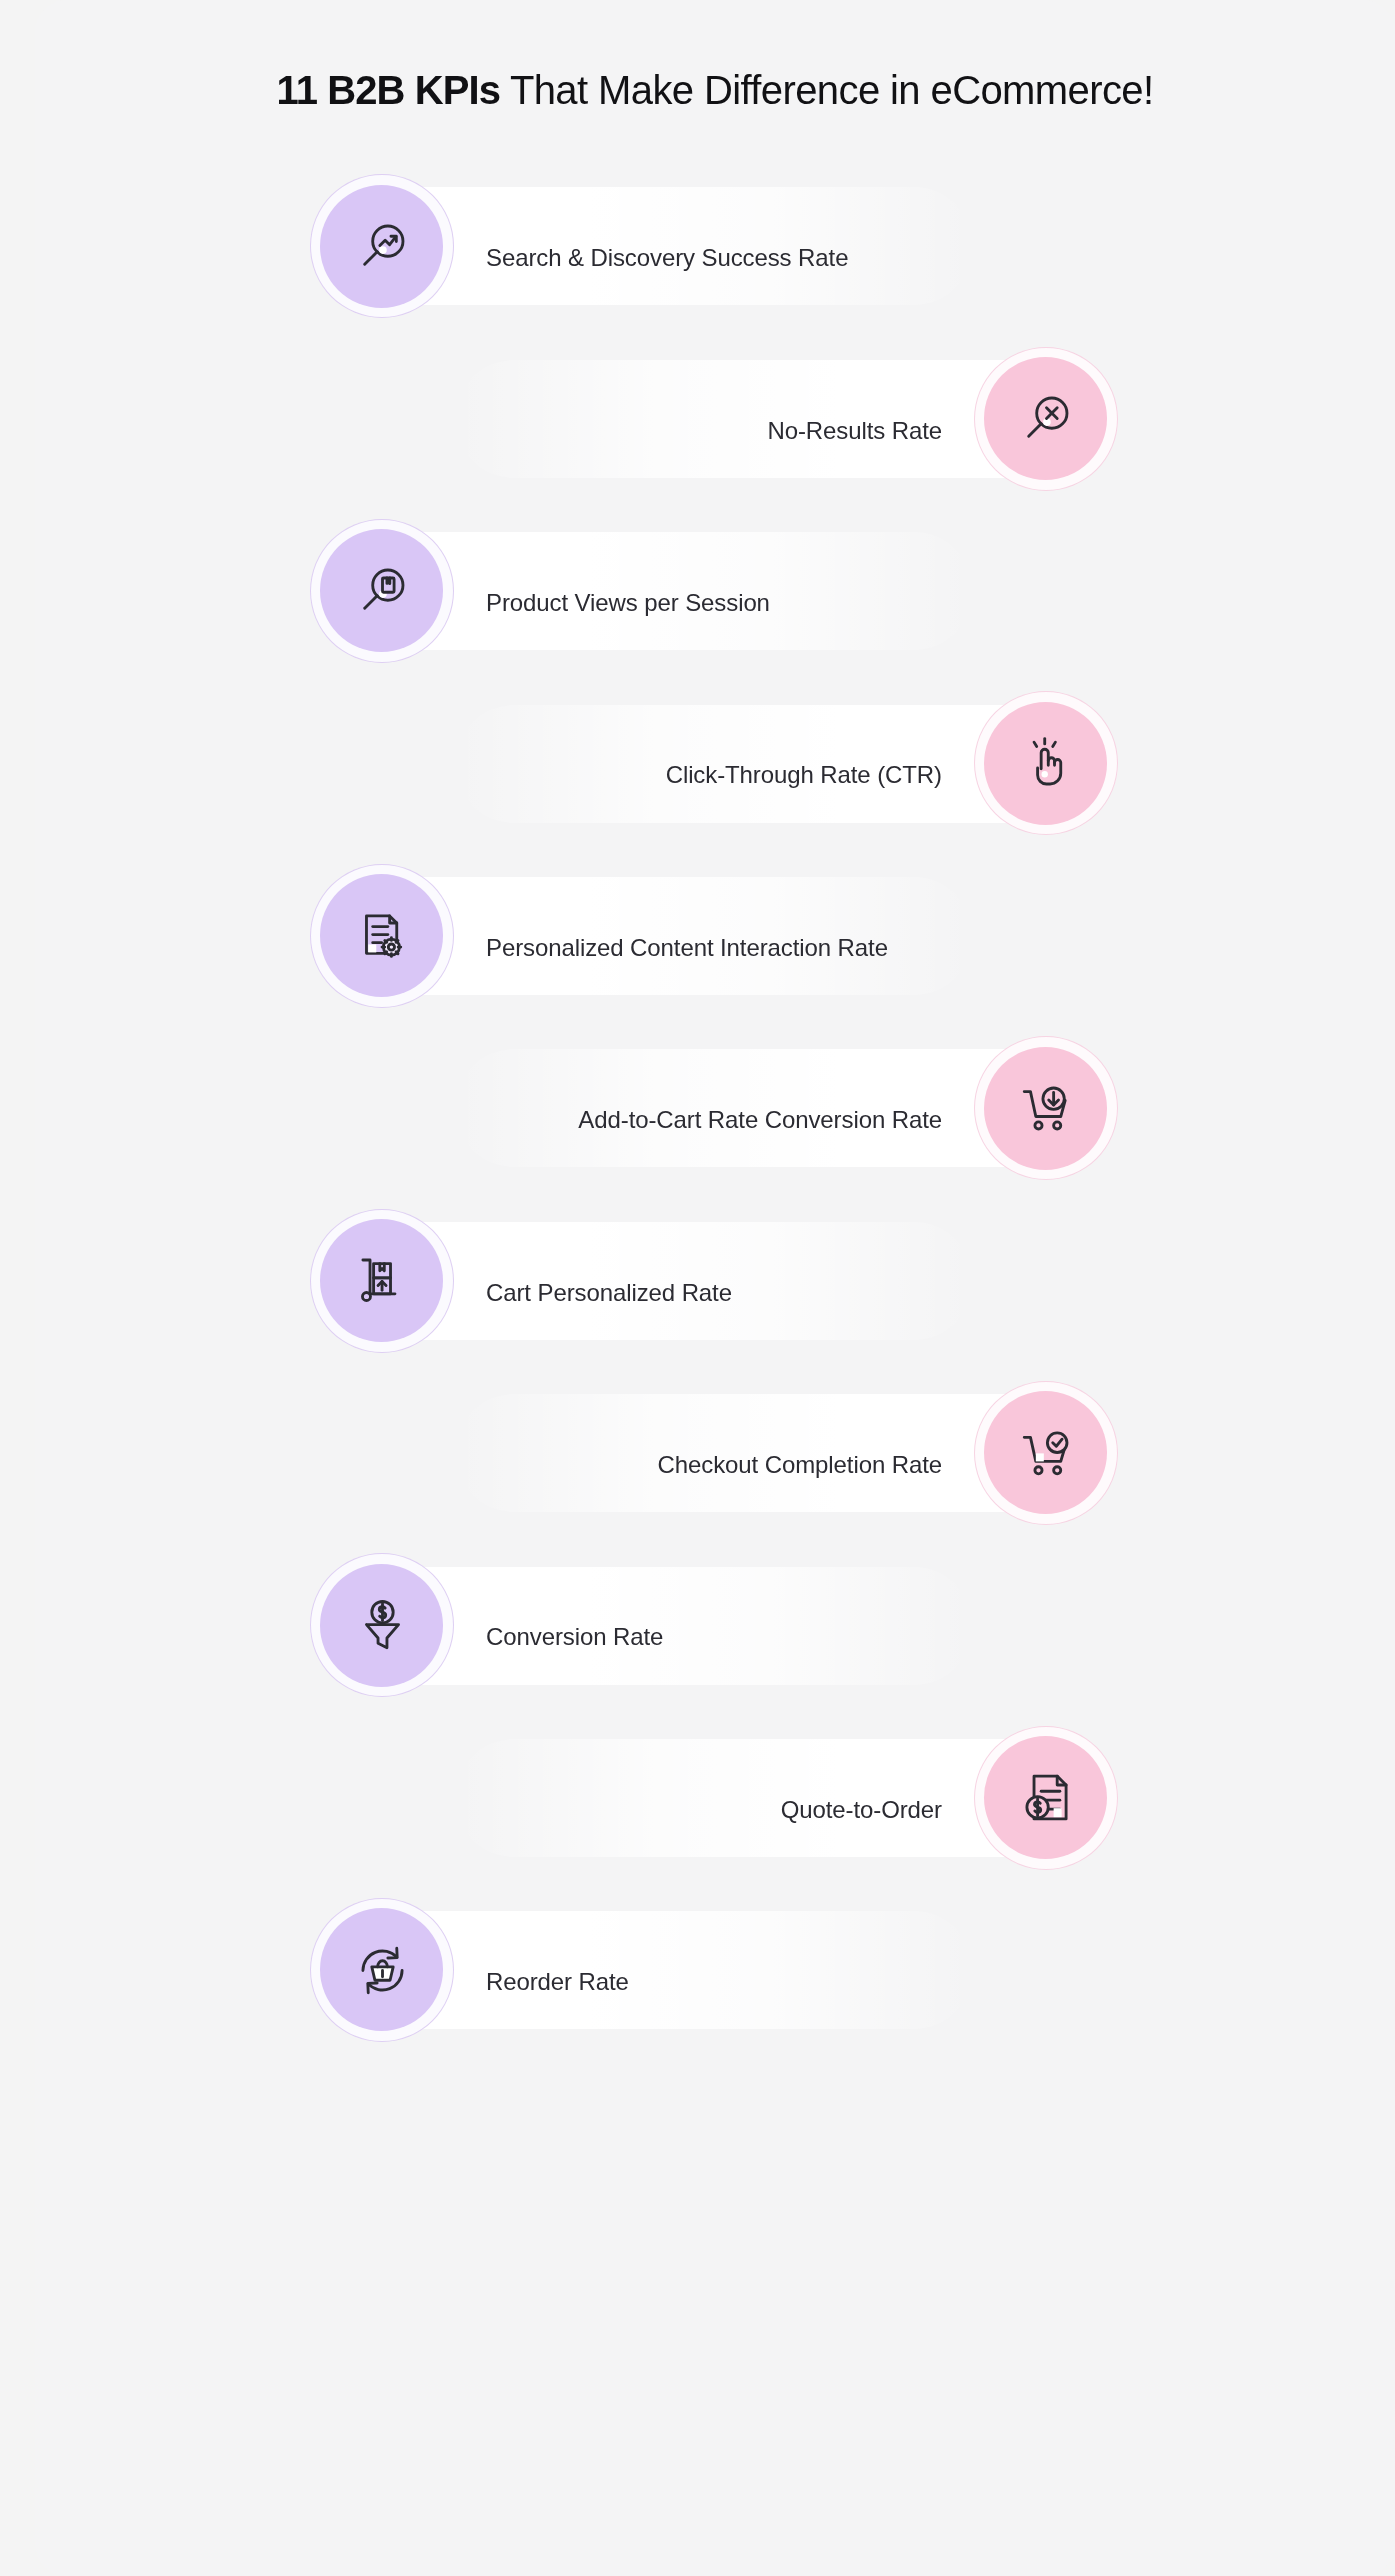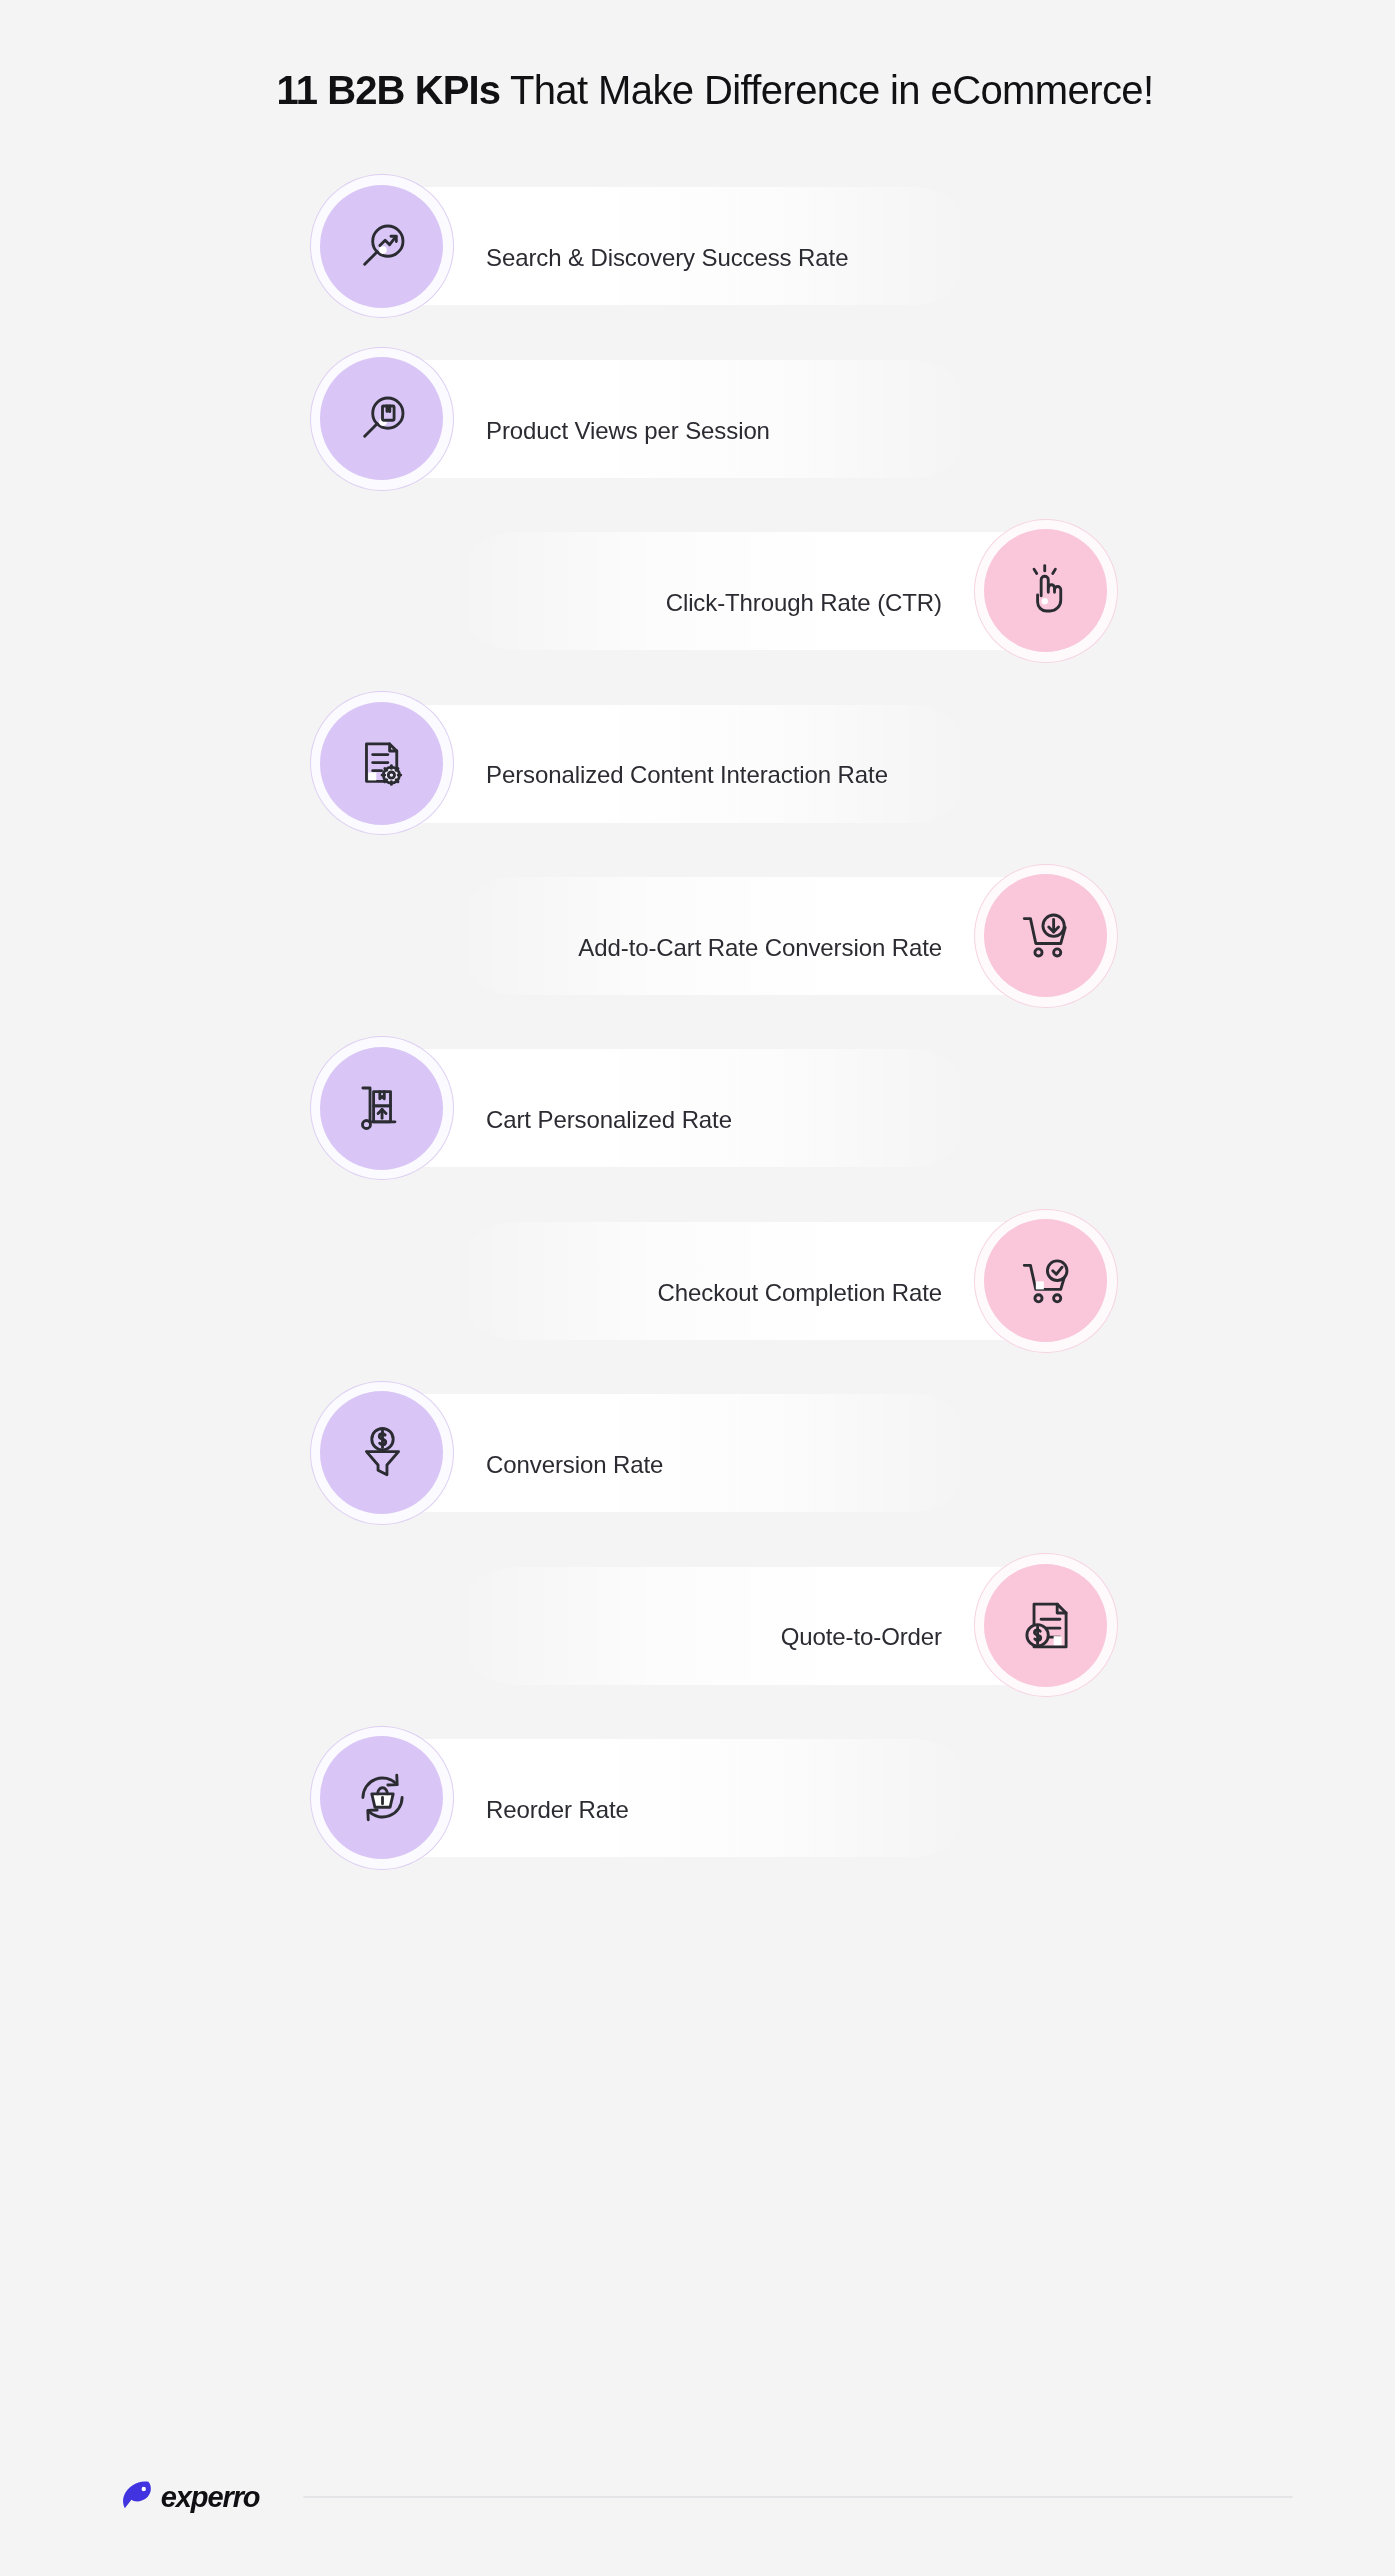--- a/index.html
+++ b/index.html
@@ -194,20 +194,35 @@
           <circle cx="38" cy="26" r="17"></circle>
           <line x1="26" y1="38" x2="12" y2="52"></line>
           <circle cx="32.5" cy="36" r="4.3" fill="#ffffff" stroke="none"></circle>
           <polyline points="29,31 35,25 40,30 47,21"></polyline>
           <polyline points="41.5,20.5 47.5,20.5 47.5,26.5"></polyline>
         </svg>
       </div>
       <div class="label">Search &amp; Discovery Success Rate</div>
     </div>
 
+    <div class="row right">
+      <div class="bar"></div>
+      <div class="badge">
+        <div class="ring"></div>
+        <div class="disc"></div>
+        <svg viewBox="0 0 64 64" fill="none" stroke="#2b2b32" stroke-width="3.2" stroke-linecap="round" stroke-linejoin="round">
+          <circle cx="38" cy="26" r="17"></circle>
+          <line x1="26" y1="38" x2="12" y2="52"></line>
+          <circle cx="32.5" cy="36" r="4.3" fill="#ffffff" stroke="none"></circle>
+          <line x1="32" y1="20" x2="44" y2="32"></line>
+          <line x1="44" y1="20" x2="32" y2="32"></line>
+        </svg>
+      </div>
+      <div class="label">No-Results Rate</div>
+    </div>
 
     <div class="row left">
       <div class="bar"></div>
       <div class="badge">
         <div class="ring"></div>
         <div class="disc"></div>
         <svg viewBox="0 0 64 64" fill="none" stroke="#2b2b32" stroke-width="3.2" stroke-linecap="round" stroke-linejoin="round">
           <circle cx="38" cy="26" r="17"></circle>
           <line x1="26" y1="38" x2="12" y2="52"></line>
           <circle cx="32.5" cy="36" r="4.3" fill="#ffffff" stroke="none"></circle>
@@ -359,25 +374,15 @@
           <path d="M20 28 h24 l-3.5 15 h-17 Z" fill="#ffffff"></path>
           <path d="M26.5 28 a5.5 7 0 0 1 11 0"></path>
           <line x1="32" y1="32" x2="32" y2="39"></line>
         </svg>
       </div>
       <div class="label">Reorder Rate</div>
     </div>
 
   </div>
 
-  <div class="footer">
-    <div class="logo">
-      <svg width="38" height="36" viewBox="0 0 40 38">
-        <path d="M30 3 C20 1 8 7 4 18 C2.5 22 3 27 5 31 L12 22 C16 25 24 24 29 19 C33 15 34 8 30 3 Z" fill="#4133e0"></path>
-        <circle cx="25" cy="10.5" r="2.3" fill="#ffffff"></circle>
-      </svg>
-      <span class="logo-text">experro</span>
-    </div>
-    <div class="footer-rule"></div>
-  </div>
 
 </div>
 
 
 </body></html>

